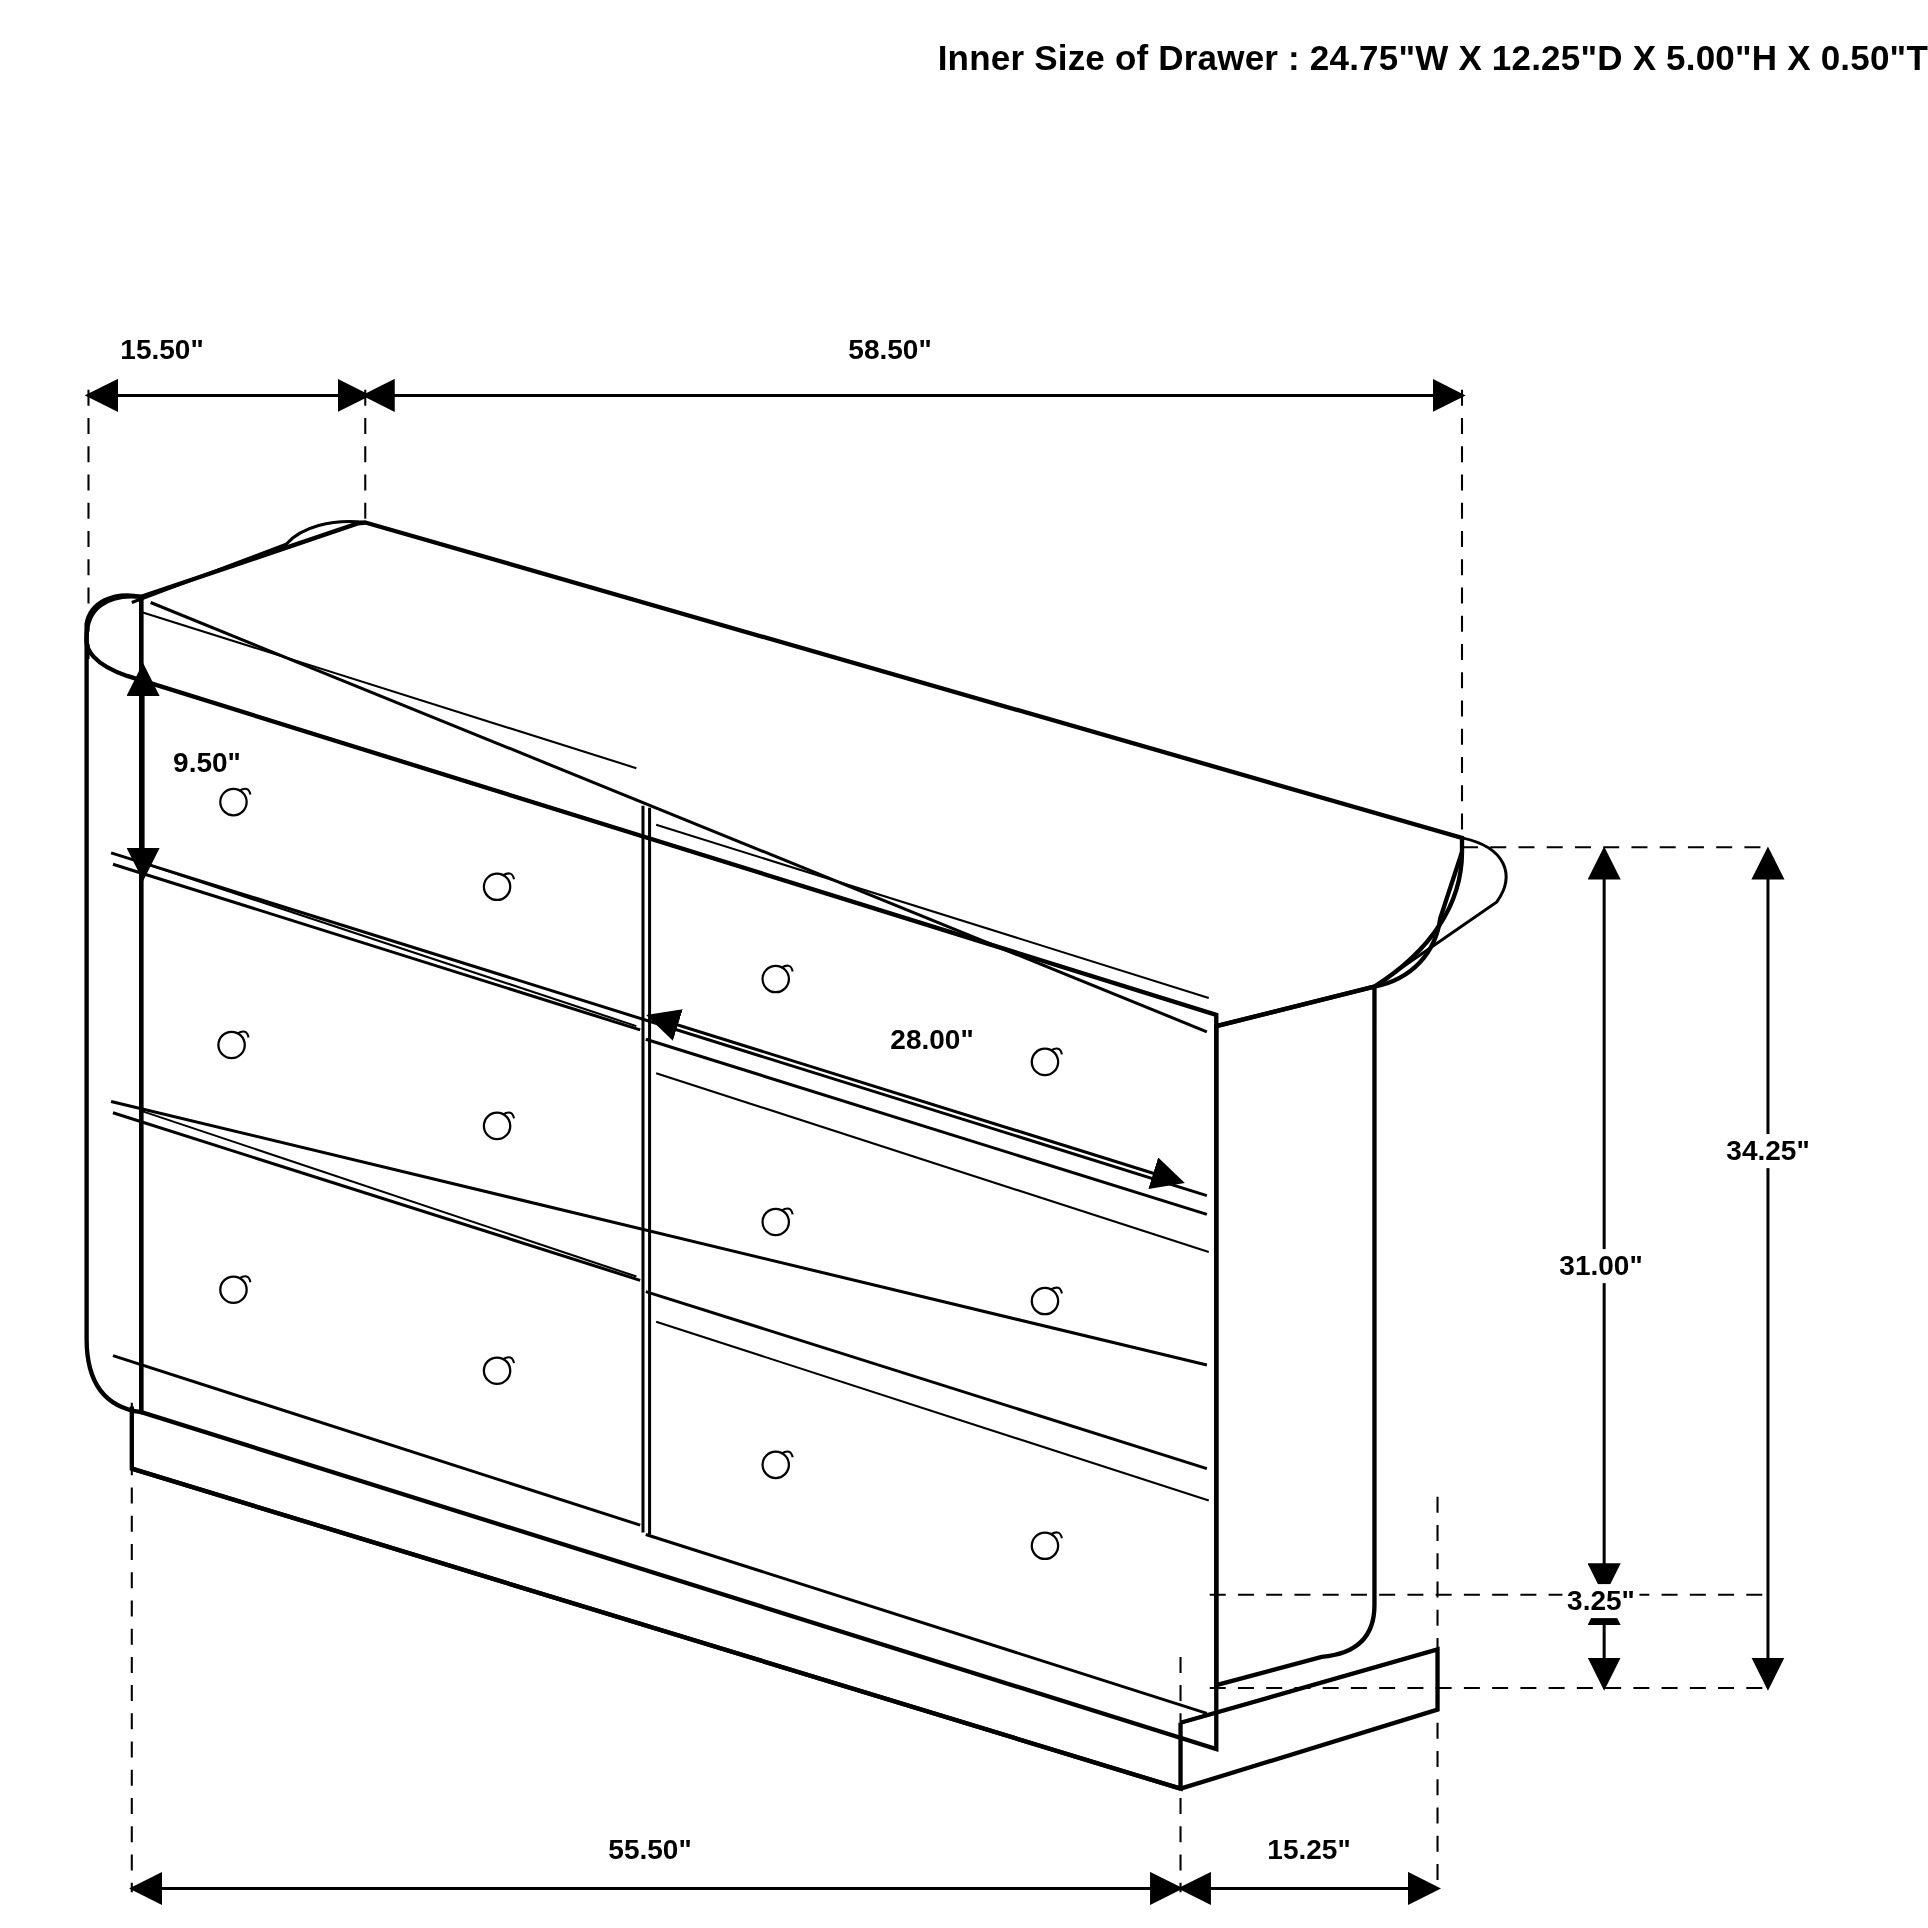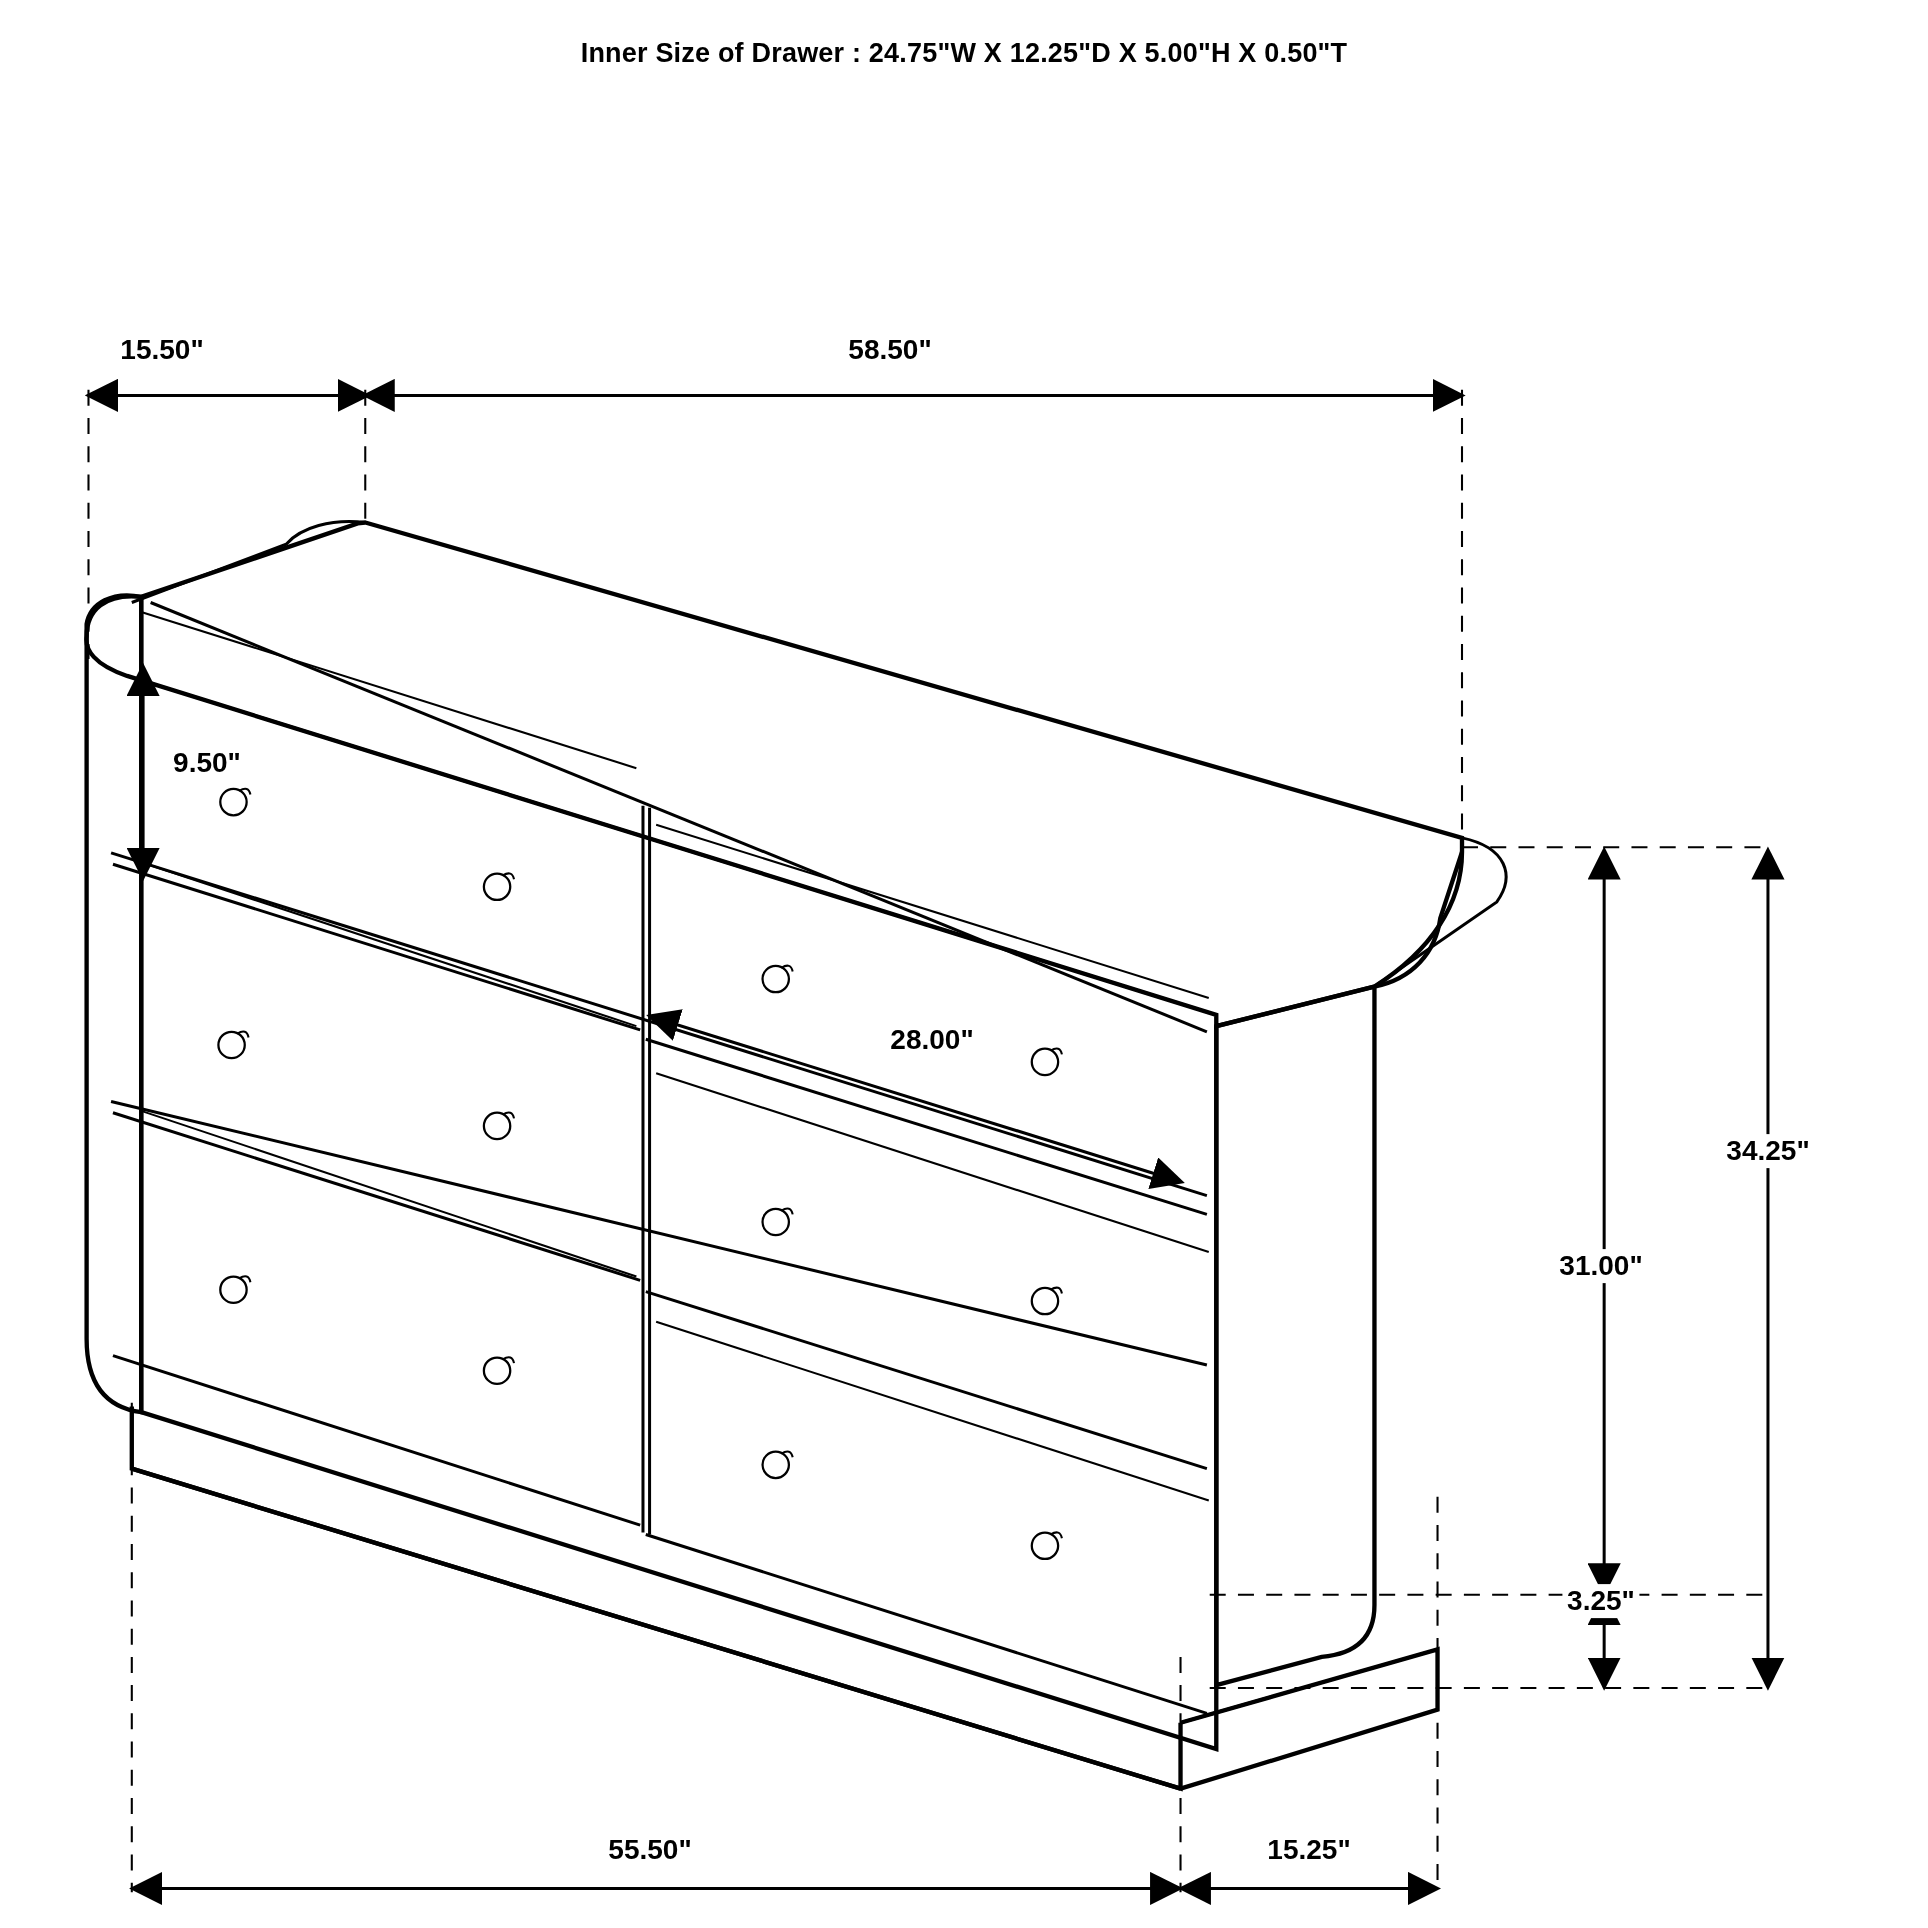--- a/index.html
+++ b/index.html
@@ -1,20 +1,20 @@
 <!DOCTYPE html>
 <html style="font-size:15px"><head>
 <meta charset="utf-8">
 <style>
   html,body{margin:0;padding:0;background:#ffffff;}
   body{width:1928px;height:1928px;font-family:"Liberation Sans",sans-serif;color:#000;}
   #stage{position:relative;width:1928px;height:1928px;overflow:hidden;}
   .title{
-    position:absolute;top:38px;left:0;width:1928px;text-align:center;
-    font-size:27px;font-weight:bold;letter-spacing:0.2px;
+    position:absolute;top:38px;left:0;width:1928px;text-align:right;
+    font-size:35px;font-weight:bold;letter-spacing:0.2px;
   }
   .dim{
     position:absolute;font-size:28px;font-weight:bold;white-space:nowrap;
     background:#ffffff;padding:0.9px 4.7px;
   }
   svg{position:absolute;top:0;left:0;width:1928px;height:1928px;}
   .ln{stroke:#000;fill:none;}
   .thin{stroke-width:2.2;}
   .med{stroke-width:3.2;}
   .thick{stroke-width:4.6;}

